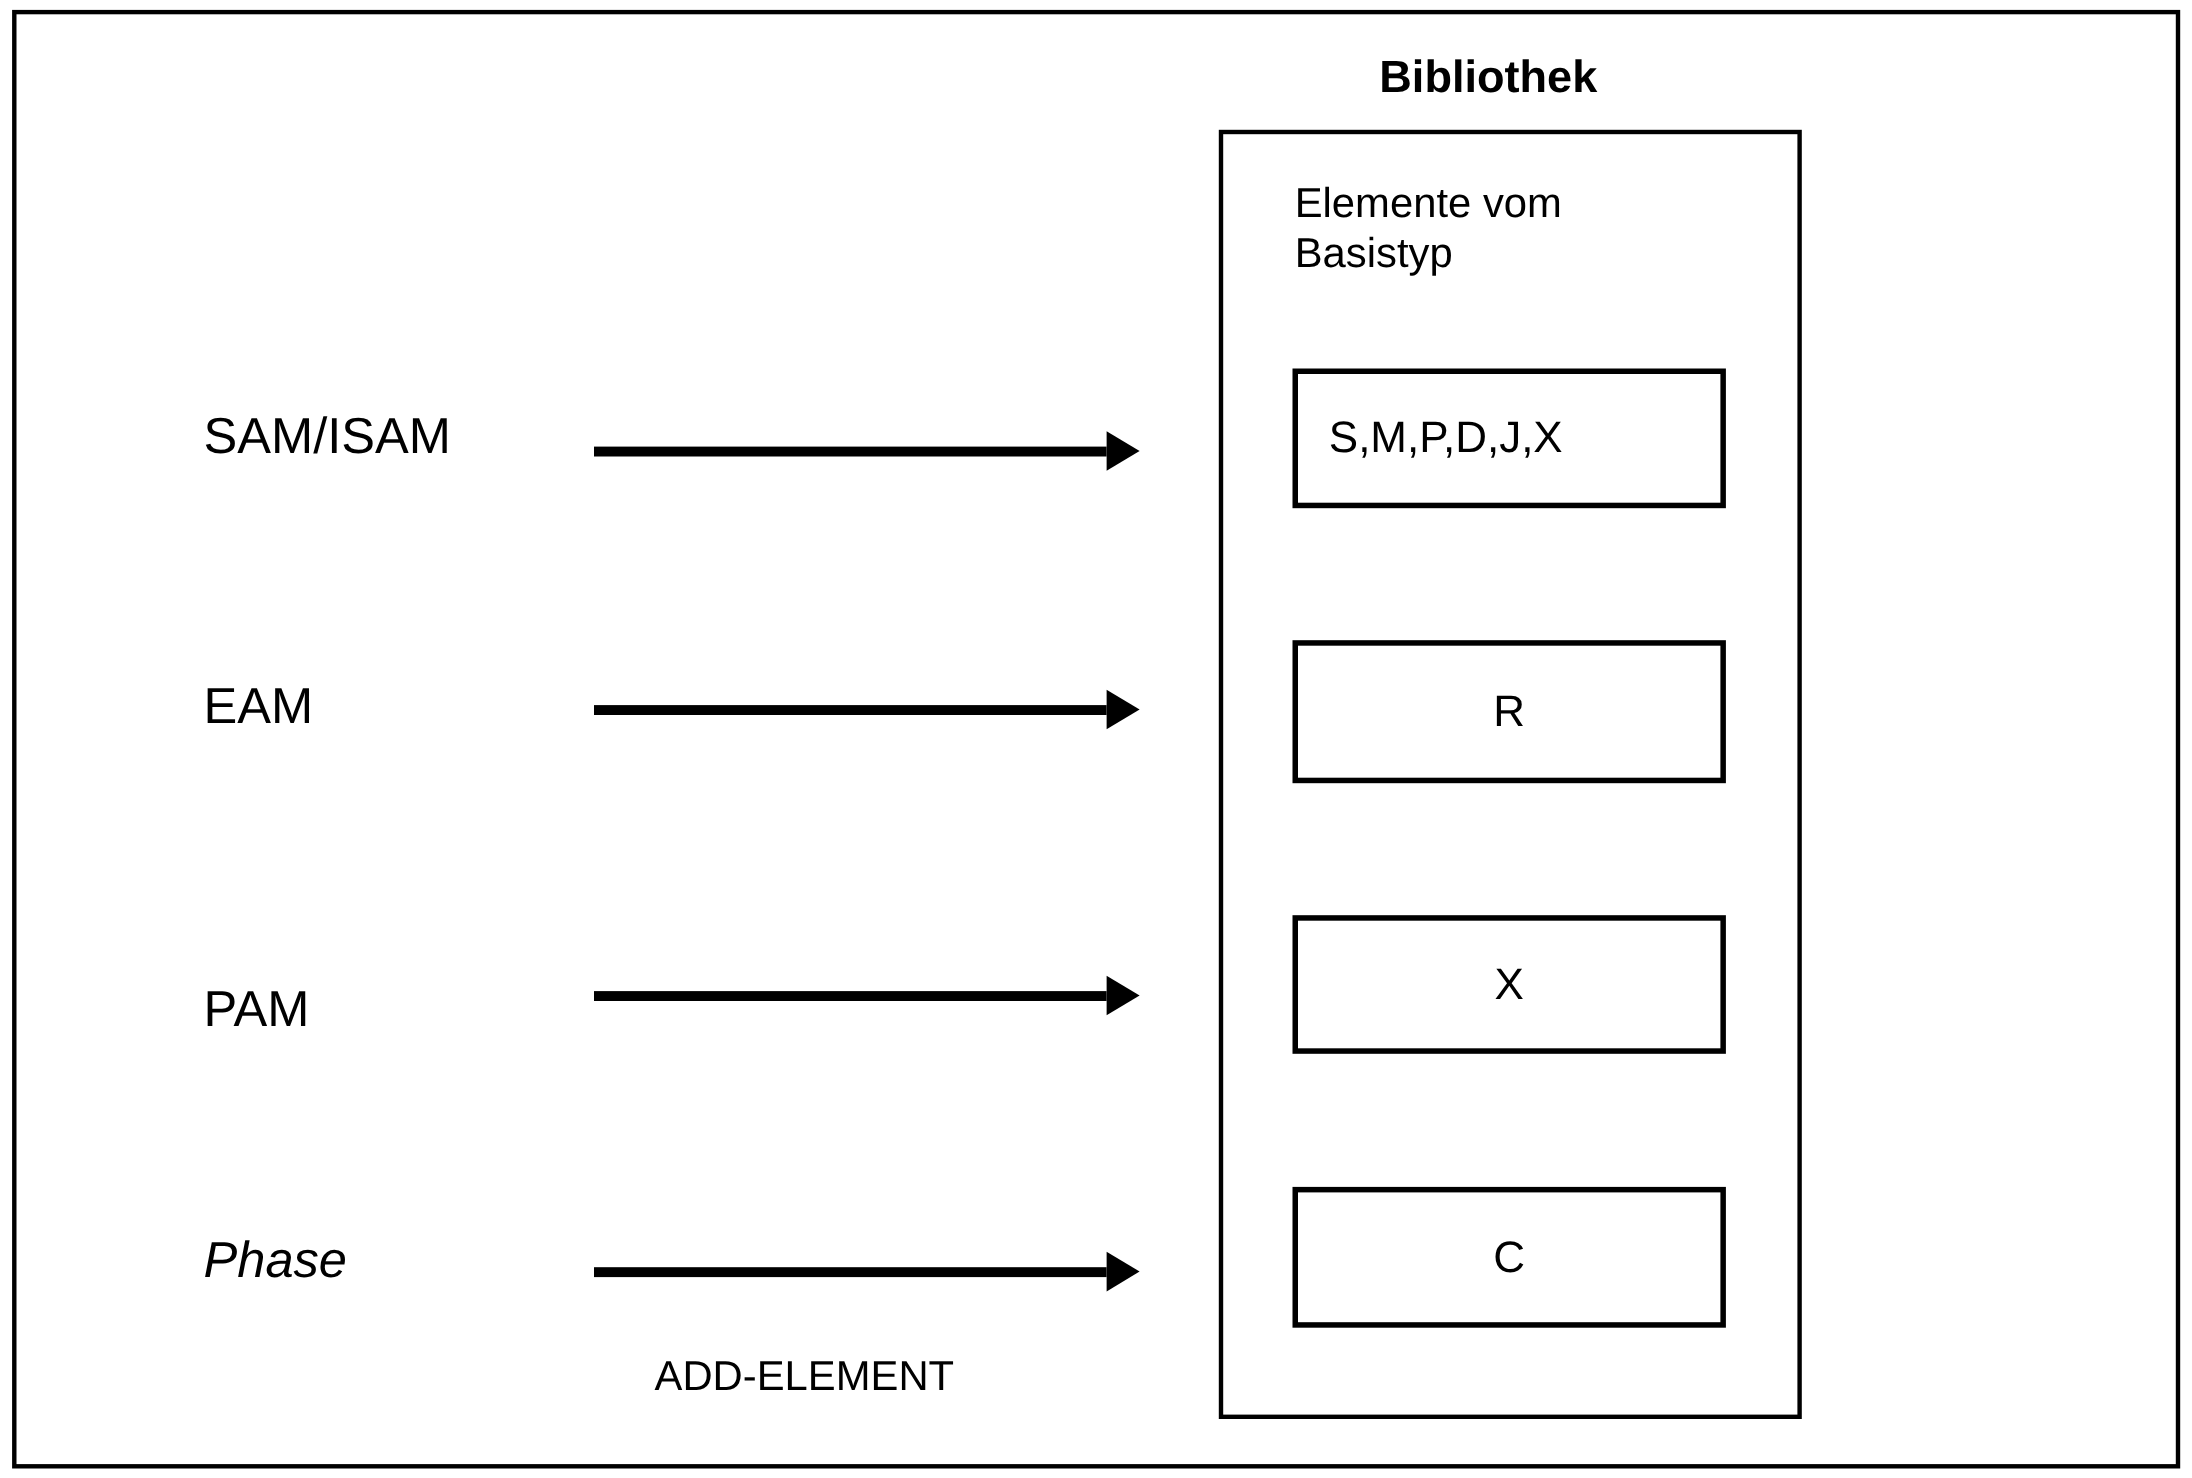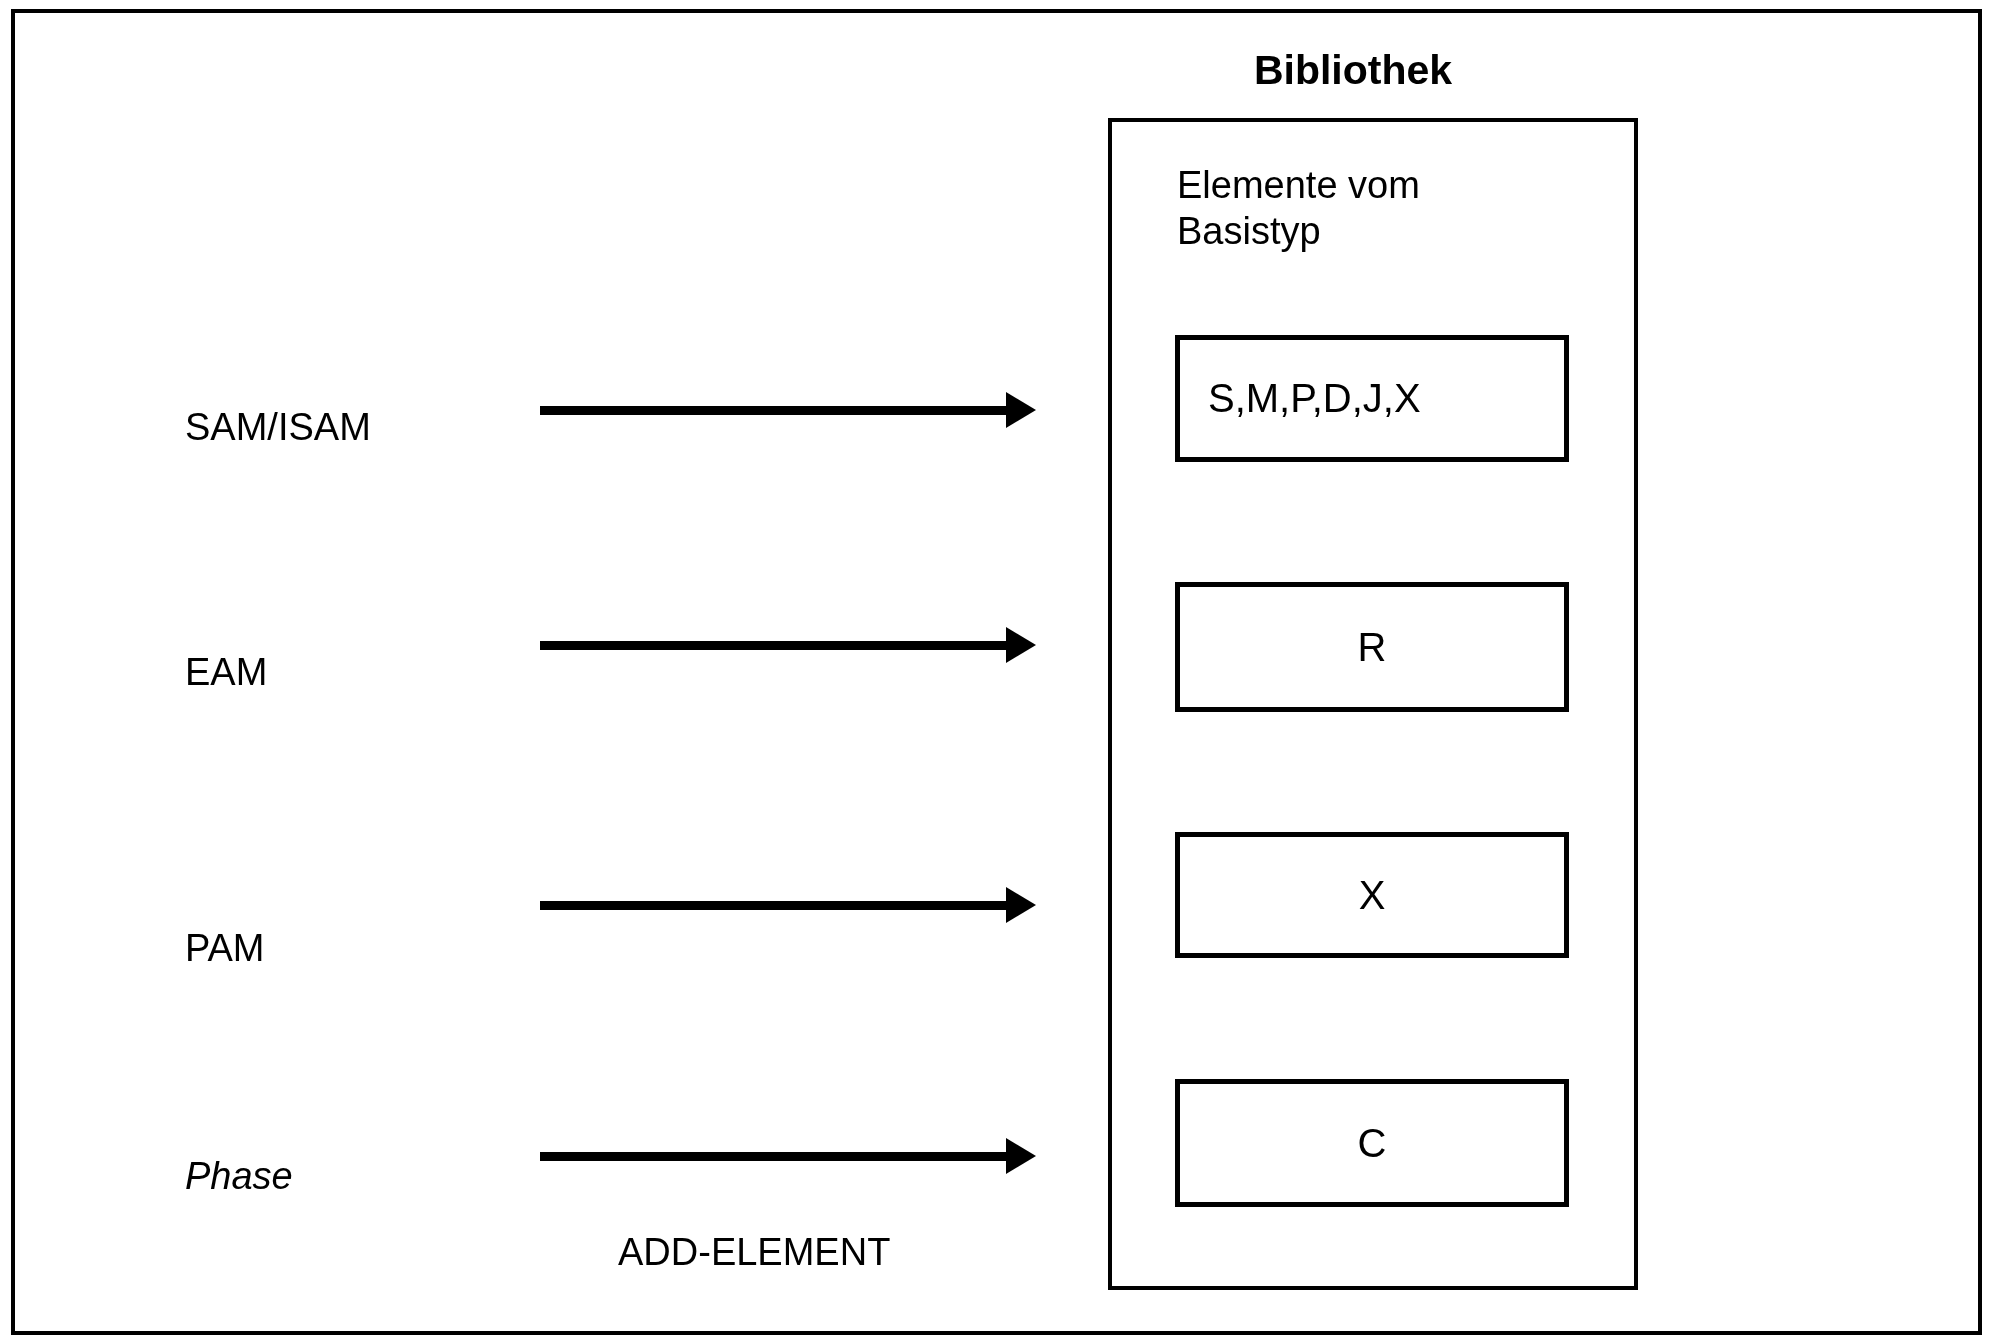--- a/index.html
+++ b/index.html
@@ -41,24 +41,23 @@
     position: absolute;
     left: 182px;
     top: 197px;
     font-size: 38px;
     line-height: 1.15;
     white-space: nowrap;
   }
   .row-label {
     position: absolute;
     left: 185px;
-    font-size: 38px;
+    font-size: 46px;
     line-height: 1.15;
     white-space: nowrap;
-    margin-top: 36px;
   }
   .row-label.r0 { top: 370px; }
   .row-label.r1 { top: 615px; }
   .row-label.r2 { top: 891px; text-align: right; }
   .row-label.r3 { top: 1119px; font-style: italic; }
 
   .arrow {
     position: absolute;
     left: 540px;
     width: 466px;
@@ -76,21 +75,21 @@
     border-top: 18.5px solid transparent;
     border-bottom: 18.5px solid transparent;
   }
   .arrow.r0 { top: 406px; }
   .arrow.r1 { top: 641px; }
   .arrow.r2 { top: 901px; }
   .arrow.r3 { top: 1152px; }
 
   .arrow-caption {
     position: absolute;
-    left: 618px;
+    left: 595px;
     top: 1231px;
     font-size: 38px;
     line-height: 1.15;
     white-space: nowrap;
   }
 
   .library-box {
     position: absolute;
     left: 1108px;
     top: 118px;

